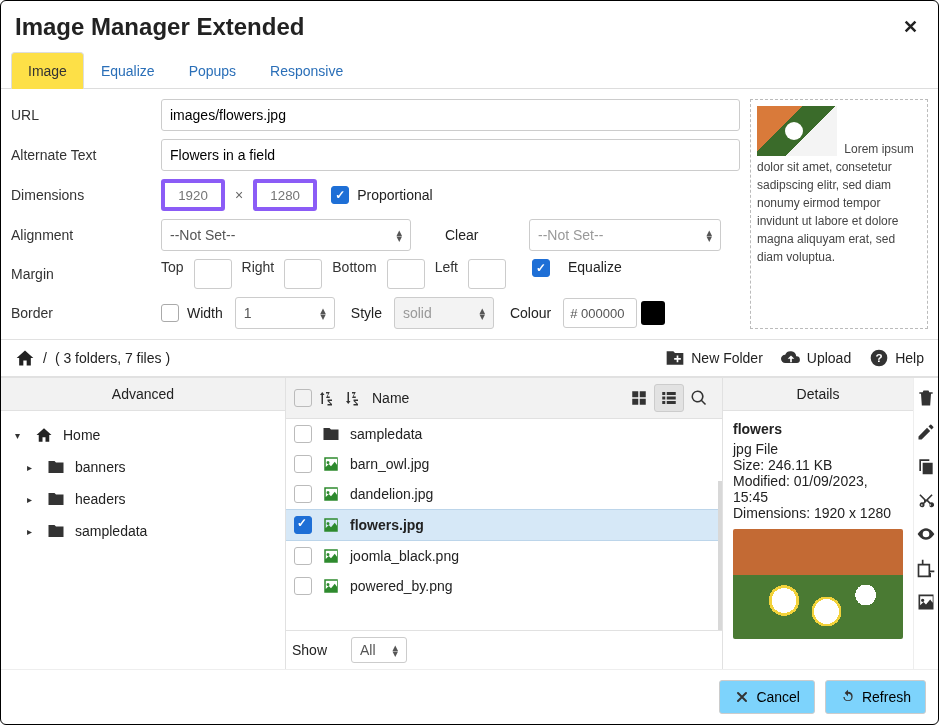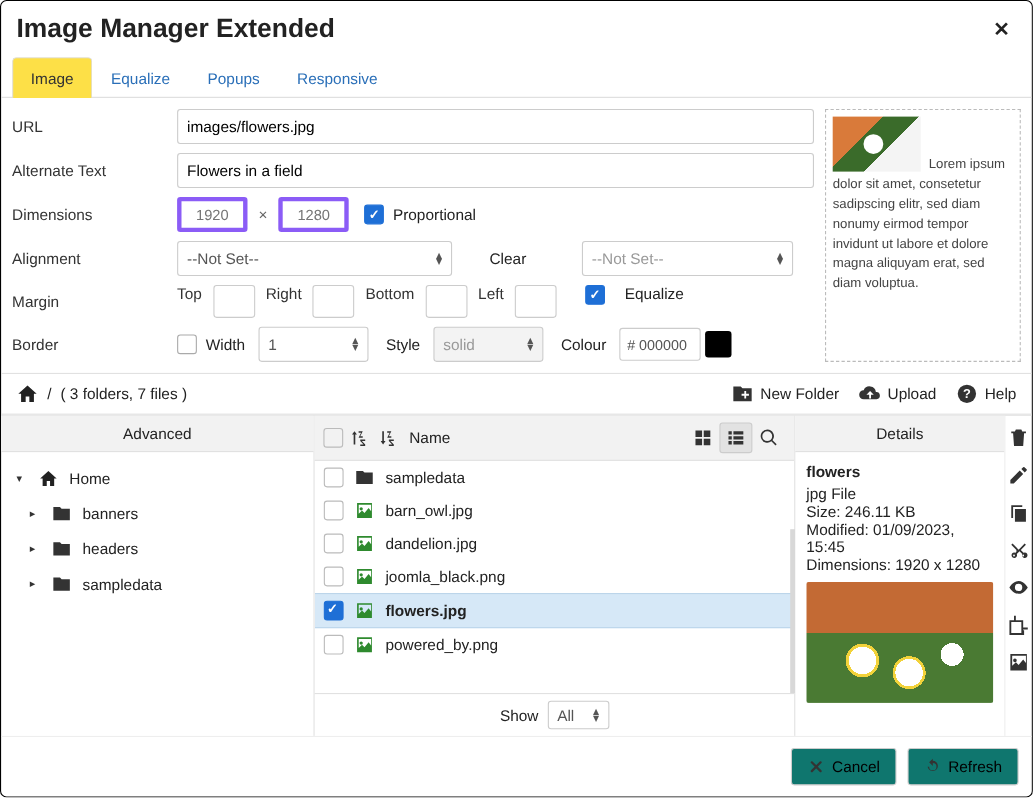--- a/index.html
+++ b/index.html
@@ -196,21 +196,21 @@
   .fl-head .right{ margin-left:auto; display:flex; gap:0;}
   .view-btn{ width:30px;height:28px; display:flex;align-items:center;justify-content:center; border:1px solid transparent; cursor:pointer;}
   .view-btn.active{ background:#e2e2e2; border:1px solid #ccc; border-radius:3px;}
   .files { flex:1; overflow:auto; font-size:14px; position:relative;}
   .file-row{ display:flex; align-items:center; padding:6px 8px 6px 8px; gap:10px; cursor:pointer;}
   .file-row.selected{ background:#d6e8f7; font-weight:700; border-top:1px solid #bcd5ea; border-bottom:1px solid #bcd5ea;}
   .file-check{ width:18px;height:18px;border:1px solid #bbb;border-radius:3px; flex-shrink:0;}
   .file-row.selected .file-check{ background:#1e6fd6;border-color:#1e6fd6; position:relative;}
   .file-row.selected .file-check::after{content:"✓";color:#fff;font-size:12px;position:absolute;left:2px;top:-1px;font-weight:700;}
   .fileicon{ width:18px;height:18px; flex-shrink:0;}
-  .show-row{ display:flex;align-items:center;justify-content:center; gap:8px; padding:6px; border-top:1px solid #e1e1e1; font-size:14px;}
+  .show-row{ display:flex;align-items:center;gap:24px; padding:6px; border-top:1px solid #e1e1e1; font-size:14px;}
   .details {
     width:215px;
     display:flex;
     position:relative;
   }
   .details-main{ flex:1; padding:10px 10px; font-size:14px;}
   .details-tools{ width:34px; border-left:1px solid #eee; display:flex; flex-direction:column; align-items:center; gap:14px; padding:10px 0;}
   .details-tools svg{ width:20px;height:20px;fill:#333; cursor:pointer;}
   .bigthumb{
     width:170px;height:110px;margin-top:8px;border-radius:2px;
@@ -221,21 +221,21 @@
       linear-gradient(180deg,#c36a34 0%,#c36a34 42%,#4a7a33 42%,#4a7a33 100%);
   }
   .details-name{ font-weight:700; margin-bottom:4px;}
   .scroll-hint{ position:absolute; right:-1px; top:62px; bottom:0; width:5px; background:#d8d8d8;}
   .footer {
     display:flex; align-items:center; gap:10px;
     padding:10px 12px;
     justify-content:flex-end;
     border-top:1px solid #eee;
   }
-  .btn{ height:34px; padding:0 14px; border:1px solid #ccc; border-radius:3px; background:#0f766e; display:flex;align-items:center; gap:6px; cursor:pointer; font-size:14px;}
+  .btn{ height:34px; padding:0 14px; border:1px solid #ccc; border-radius:3px; background:#7dd3fc; display:flex;align-items:center; gap:6px; cursor:pointer; font-size:14px;}
   .btn.primary{ background:#1e6fd6; color:#fff; border-color:#1e6fd6;}
   .btn svg{width:16px;height:16px;}
   .sorticon{width:18px;height:18px;}
   svg{display:block;}
 </style>
 </head>
 <body>
 
 <div class="dialog">
   <div class="dialog-header">
@@ -433,33 +433,33 @@
             </svg>
             <span>barn_owl.jpg</span>
           </div>
           <div class="file-row">
             <span class="file-check"></span>
             <svg class="fileicon" viewBox="0 0 24 24">
               <path fill="#2e8a2e" d="M3 3h18v18H3V3zm2 2v11l4-4 3 3 5-6 3 4V5H5zm3 3a2 2 0 110 4 2 2 0 010-4z"></path>
             </svg>
             <span>dandelion.jpg</span>
           </div>
+          <div class="file-row selected">
+            <span class="file-check"></span>
+            <svg class="fileicon" viewBox="0 0 24 24">
+              <path fill="#2e8a2e" d="M3 3h18v18H3V3zm2 2v11l4-4 3 3 5-6 3 4V5H5zm3 3a2 2 0 110 4 2 2 0 010-4z"></path>
+            </svg>
+            <span>flowers.jpg</span>
+          </div>
           <div class="file-row">
             <span class="file-check"></span>
             <svg class="fileicon" viewBox="0 0 24 24">
               <path fill="#2e8a2e" d="M3 3h18v18H3V3zm2 2v11l4-4 3 3 5-6 3 4V5H5zm3 3a2 2 0 110 4 2 2 0 010-4z"></path>
             </svg>
             <span>joomla_black.png</span>
-          </div>
-          <div class="file-row selected">
-            <span class="file-check"></span>
-            <svg class="fileicon" viewBox="0 0 24 24">
-              <path fill="#2e8a2e" d="M3 3h18v18H3V3zm2 2v11l4-4 3 3 5-6 3 4V5H5zm3 3a2 2 0 110 4 2 2 0 010-4z"></path>
-            </svg>
-            <span>flowers.jpg</span>
           </div>
           <div class="file-row">
             <span class="file-check"></span>
             <svg class="fileicon" viewBox="0 0 24 24">
               <path fill="#2e8a2e" d="M3 3h18v18H3V3zm2 2v11l4-4 3 3 5-6 3 4V5H5zm3 3a2 2 0 110 4 2 2 0 010-4z"></path>
             </svg>
             <span>powered_by.png</span>
           </div>
           <div class="file-row"></div>
         </div>

